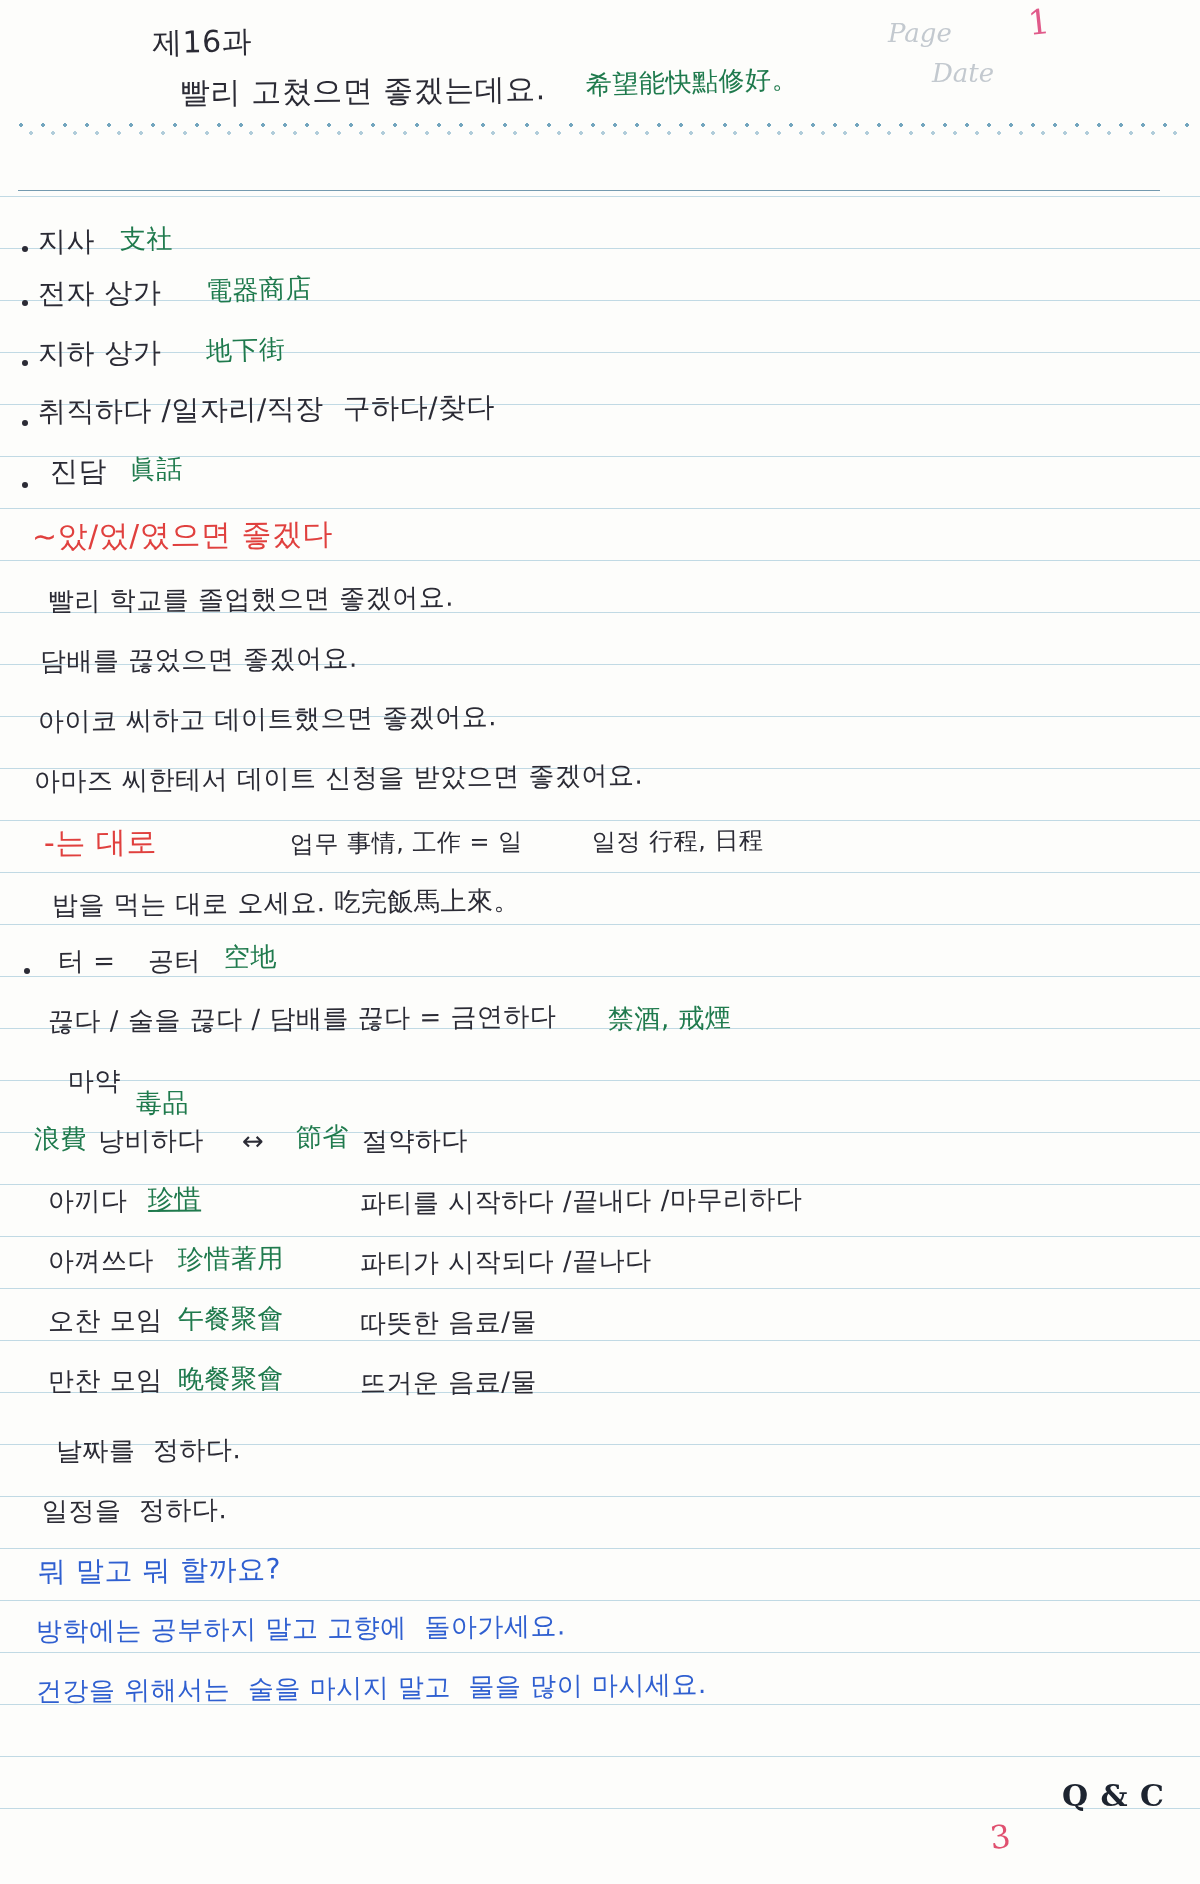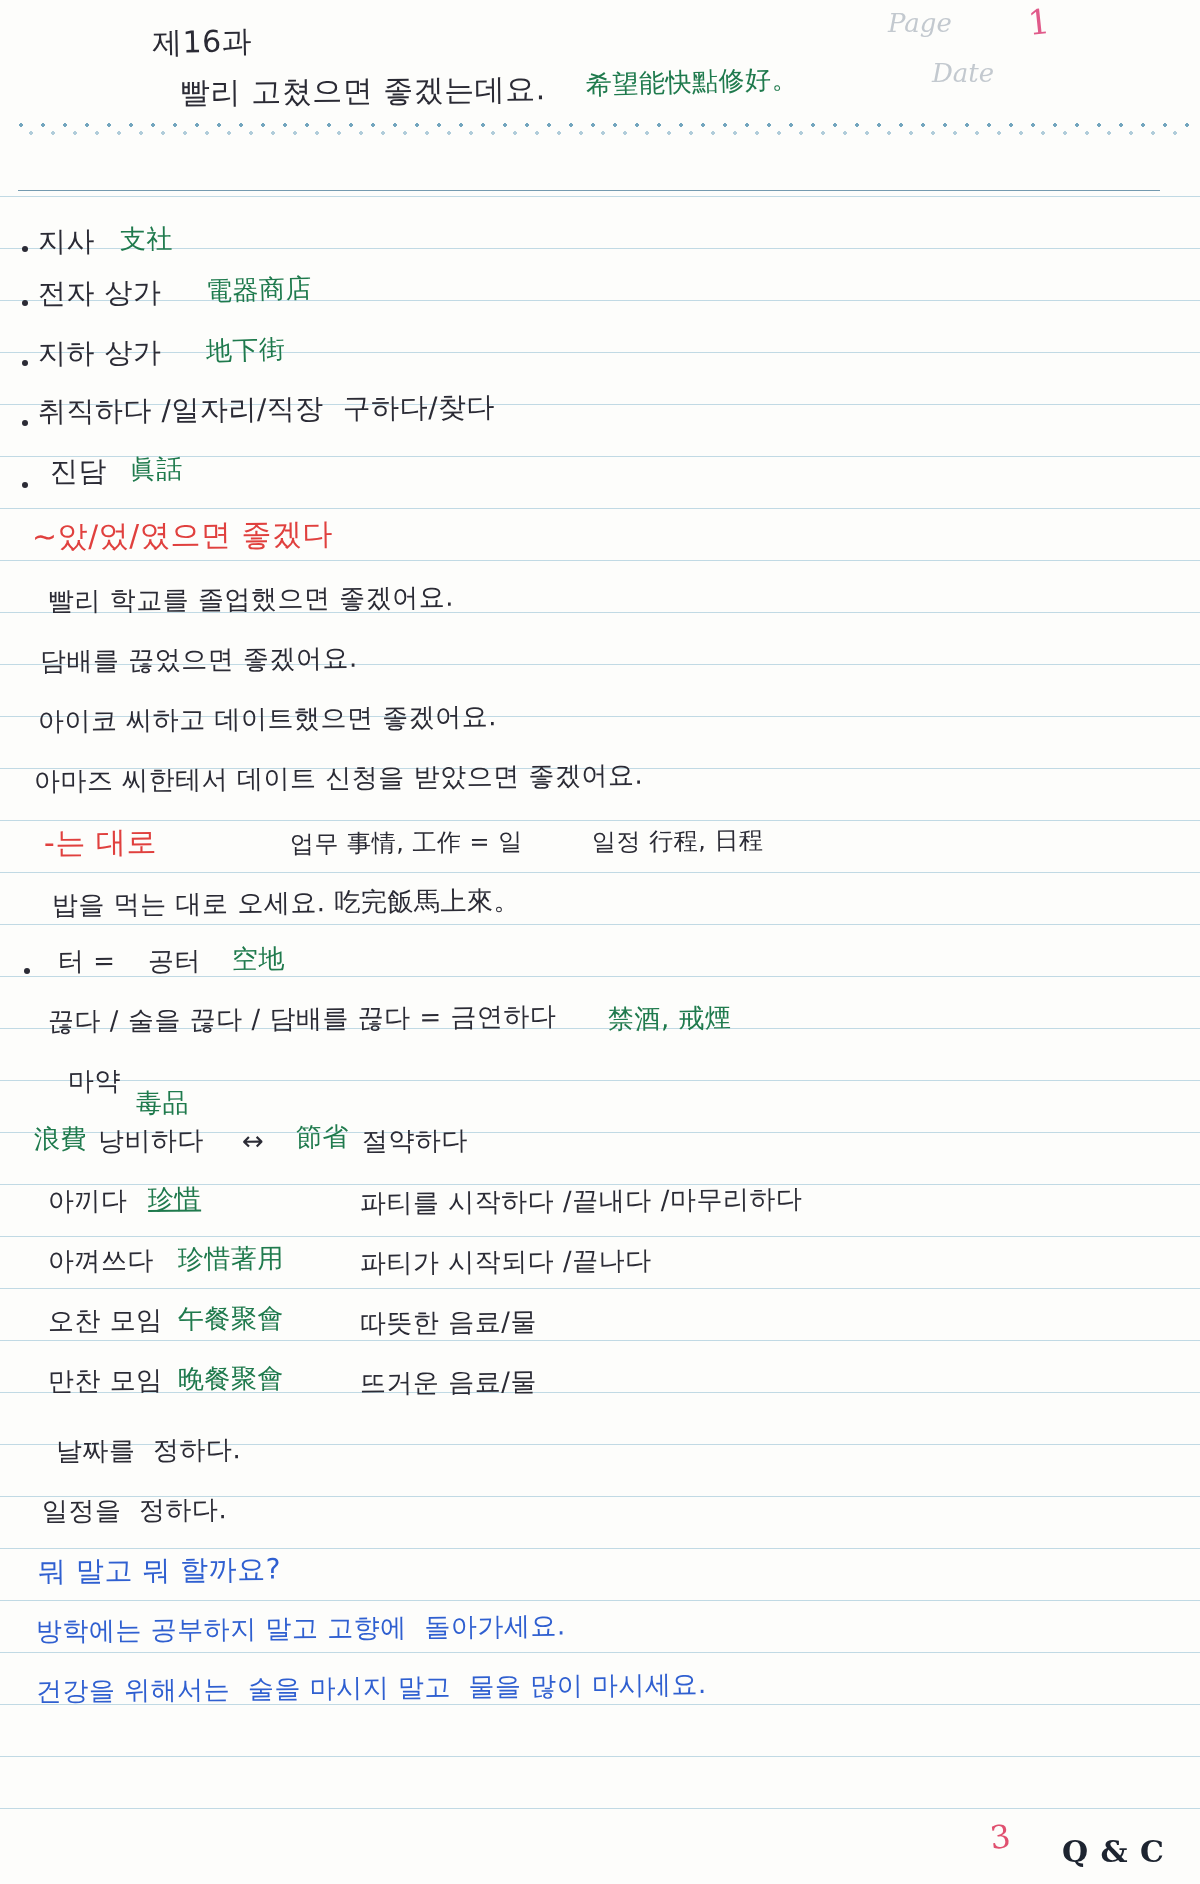--- a/index.html
+++ b/index.html
@@ -135,21 +135,21 @@
 </head>
 <body>
 
 <div class="page">
 
   <div class="rules"></div>
   <div class="dot-divider"></div>
   <div class="dot-divider second"></div>
   <div class="top-rule"></div>
 
-  <div class="preprint" style="left:888px; top:8px;">Page</div>
+  <div class="preprint" style="left:888px; top:18px;">Page</div>
   <div class="preprint" style="left:932px; top:58px;">Date</div>
   <div class="pagenum" style="left:1028px; top:2px;">1</div>
 
   <div class="hw s30 ink-black sk" style="left:152px; top:28px;">제16과</div>
   <div class="hw s30 ink-black sk2" style="left:180px; top:78px;">빨리 고쳤으면 좋겠는데요.</div>
   <div class="hw s26 ink-green sk3" style="left:586px; top:72px;">希望能快點修好。</div>
 
   <div class="bullet" style="left:22px; top:246px;"></div>
   <div class="hw s28 ink-black sk2" style="left:38px; top:228px;">지사</div>
   <div class="hw s26 ink-green sk2" style="left:120px; top:226px;">支社</div>
@@ -178,21 +178,21 @@
 
   <div class="hw s30 ink-red sk2" style="left:44px; top:828px;">-는 대로</div>
   <div class="hw s24 ink-black sk2" style="left:290px; top:832px;">업무 事情, 工作 = 일</div>
   <div class="hw s24 ink-black sk2" style="left:592px; top:830px;">일정 行程, 日程</div>
 
   <div class="hw s26 ink-black sk2" style="left:52px; top:892px;">밥을 먹는 대로 오세요. 吃完飯馬上來。</div>
 
   <div class="bullet" style="left:24px; top:968px;"></div>
   <div class="hw s26 ink-black sk2" style="left:58px; top:948px;">터 =</div>
   <div class="hw s26 ink-black sk2" style="left:148px; top:948px;">공터</div>
-  <div class="hw s26 ink-green sk2" style="left:232px; top:946px;">空地</div>
+  <div class="hw s26 ink-green sk2" style="left:224px; top:946px;font-family:Liberation Mono, monospace;">空地</div>
 
   <div class="hw s26 ink-black sk2" style="left:48px; top:1008px;">끊다 / 술을 끊다 / 담배를 끊다 = 금연하다</div>
   <div class="hw s26 ink-green sk2" style="left:608px; top:1006px;">禁酒, 戒煙</div>
 
   <div class="hw s26 ink-black sk2" style="left:68px; top:1068px;">마약</div>
   <div class="hw s26 ink-green sk2" style="left:136px; top:1066px;margin-top:24px;">毒品</div>
 
   <div class="hw s26 ink-green sk2" style="left:34px; top:1126px;">浪費</div>
   <div class="hw s26 ink-black sk2" style="left:98px; top:1128px;">낭비하다</div>
   <div class="hw s26 ink-black arrow sk2" style="left:242px; top:1128px;">↔</div>
@@ -215,16 +215,16 @@
   <div class="hw s26 ink-green sk2" style="left:178px; top:1366px;">晚餐聚會</div>
   <div class="hw s26 ink-black sk2" style="left:360px; top:1370px;">뜨거운 음료/물</div>
 
   <div class="hw s26 ink-black sk2" style="left:56px; top:1438px;">날짜를  정하다.</div>
   <div class="hw s26 ink-black sk2" style="left:42px; top:1498px;">일정을  정하다.</div>
 
   <div class="hw s28 ink-blue sk2" style="left:38px; top:1558px;">뭐 말고 뭐 할까요?</div>
   <div class="hw s26 ink-blue sk2" style="left:36px; top:1618px;">방학에는 공부하지 말고 고향에  돌아가세요.</div>
   <div class="hw s26 ink-blue sk2" style="left:36px; top:1678px;">건강을 위해서는  술을 마시지 말고  물을 많이 마시세요.</div>
 
-  <div class="qc" style="left:1062px; top:1834px;text-align:right;">Q &amp; C</div>
+  <div class="qc" style="left:1062px; top:1778px;text-align:right;">Q &amp; C</div>
   <div class="footnum" style="left:990px; top:1818px;">3</div>
 
 </div>
 
 </body></html>

